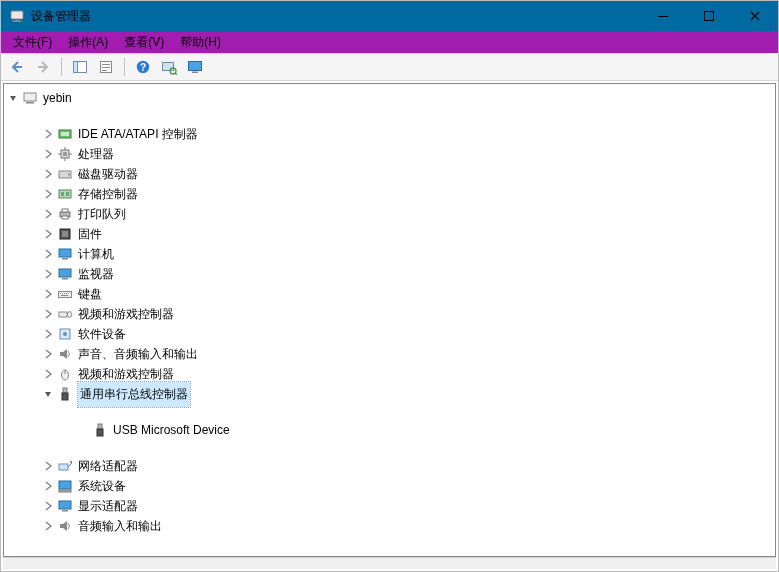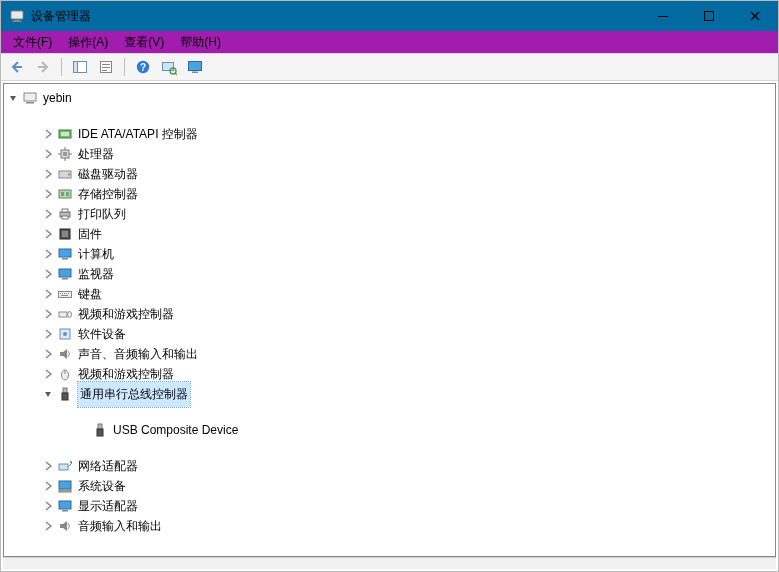--- a/index.html
+++ b/index.html
@@ -481,21 +481,21 @@
               <ul>
                 <li>
                   <div class="node">
                     <span class="expander none"></span>
                     <span class="node-icon">
                       <svg width="16" height="16" viewBox="0 0 16 16">
                         <rect x="6" y="2" width="4" height="5" fill="#bbb" stroke="#777"></rect>
                         <rect x="5" y="7" width="6" height="7" fill="#555" stroke="#333"></rect>
                       </svg>
                     </span>
-                    <span class="node-label">USB Composite Device</span>
+                    <span class="node-label">USB Microsoft Device</span>
                   </div>
                 </li>
               </ul>
             </li>
             <li>
               <div class="node">
                 <span class="expander ">
                   <svg width="10" height="10" viewBox="0 0 10 10">
                     <path d="M3 1 L8 5 L3 9" fill="none" stroke="#808080" stroke-width="1.3"></path>
                   </svg>

